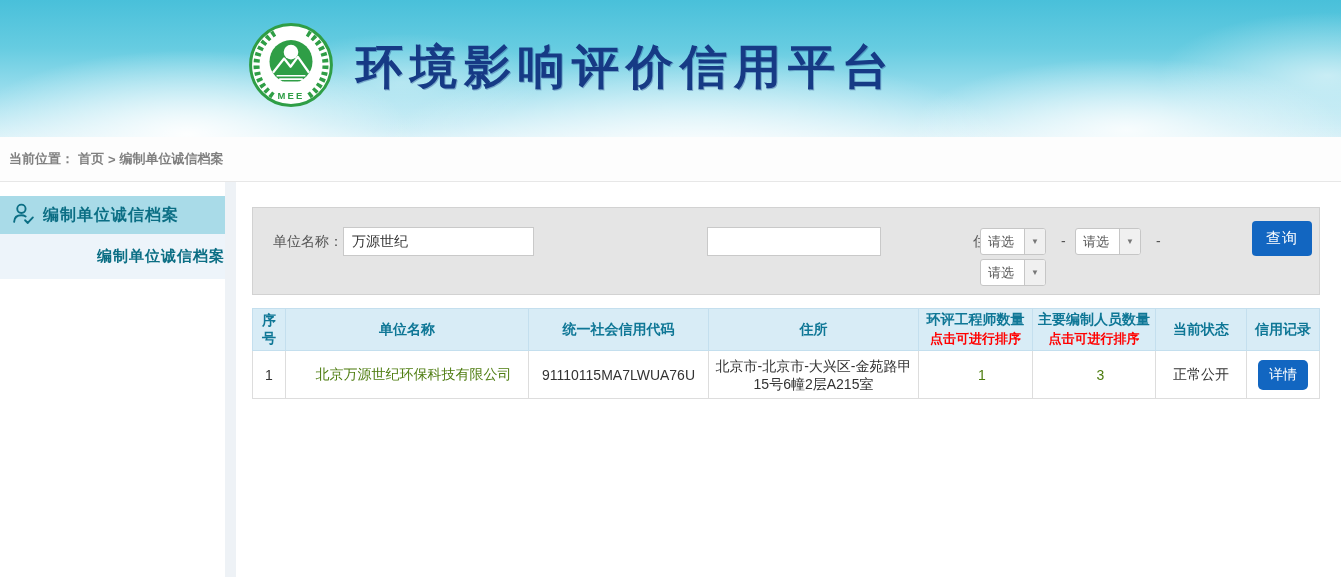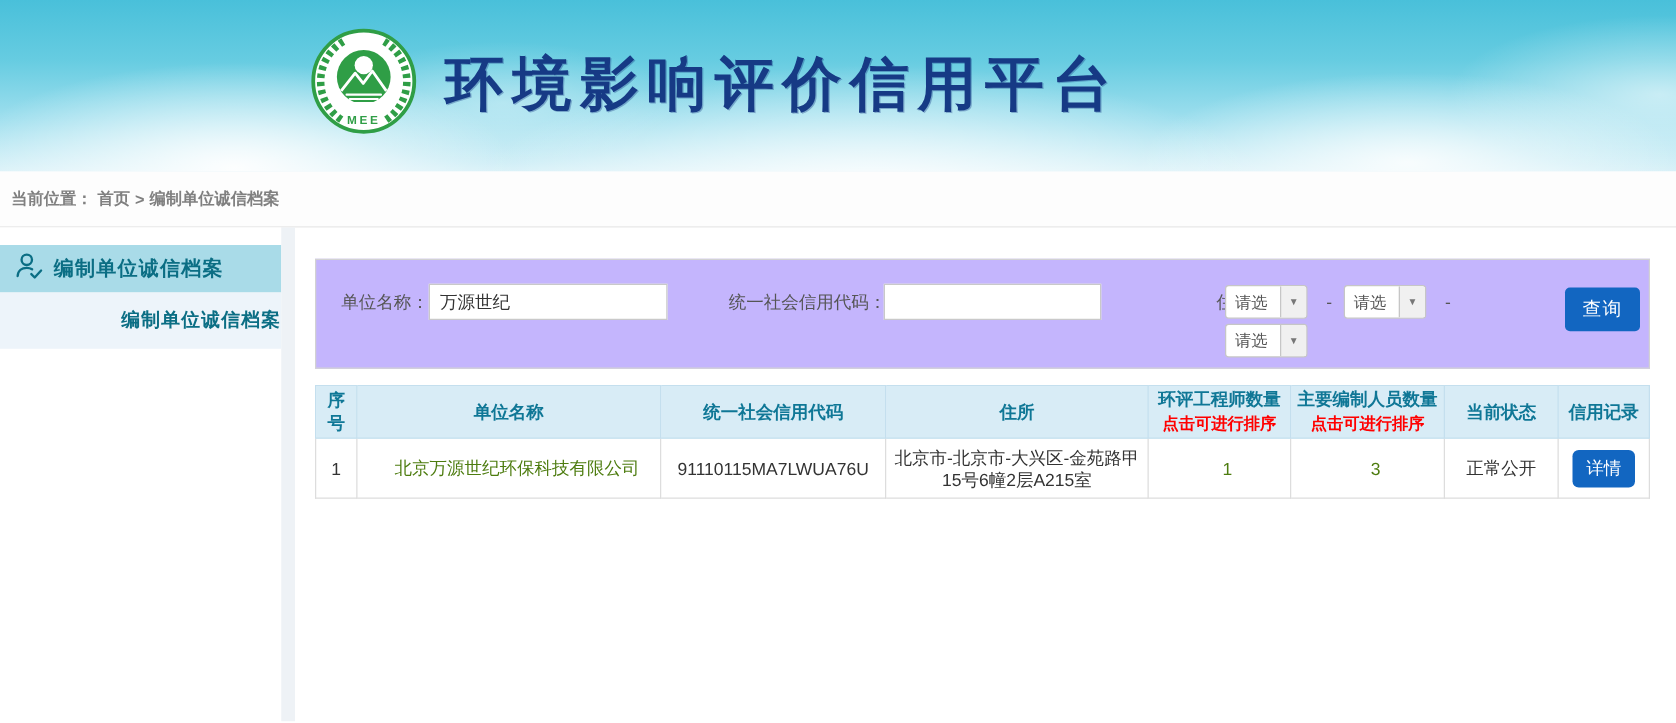--- a/index.html
+++ b/index.html
@@ -34,41 +34,41 @@
   .side-item1 { height:38px; background:#a9dbe8; display:flex; align-items:center;
     padding-left:11px; cursor:pointer; }
   .side-item1 .label { font-size:16px; font-weight:bold; color:#0b6e84; margin-left:7px; letter-spacing:1px; }
   .side-item2 { height:45px; background:#edf4fa; display:flex; align-items:center;
     padding-left:97px; cursor:pointer; }
   .side-item2 .label { font-size:15px; font-weight:bold; color:#0b6e84; letter-spacing:1px; }
   .v-divider { width:11px; background:#eef2f6; }
   .main { flex:1; padding:25px 21px 0 16px; }
 
   
-  .form-panel { position:relative; height:88px; border:1px solid #d2d2d2; background:#c4b5fd; }
+  .form-panel { position:relative; height:88px; border:1px solid #d2d2d2; background:#e5e5e5; }
   .f-label { position:absolute; font-size:14px; color:#555; line-height:28px; top:19px; }
   .lab-company { left:20px; }
   .lab-code { left:330px; }
   .lab-addr { left:681px;margin-left:39px; }
   .f-input { position:absolute; top:19px; height:29px; border:1px solid #c9c9c9;
     font-size:14px; color:#333; padding:0 8px; outline:none; font-family:inherit; }
   .inp-company { left:90px; width:191px; }
   .inp-code { left:454px; width:174px; }
   .sel { position:absolute; width:66px; height:27px; border:1px solid #c6c6c6;
     border-radius:3px; background:#fff; display:flex; cursor:pointer; overflow:hidden; }
   .sel-text { flex:1; font-size:13px; color:#555; line-height:25px; padding-left:7px; }
   .sel-arrow { width:21px; background:#f0f0f0; border-left:1px solid #c6c6c6;
     display:flex; align-items:center; justify-content:center; font-size:8px; color:#777; }
   .sel-a { left:727px; top:20px; }
   .sel-b { left:822px; top:20px; }
   .sel-c { left:727px; top:51px; }
   .dash { position:absolute; top:20px; font-size:14px; color:#555; line-height:27px; }
   .dash-1 { left:808px; }
   .dash-2 { left:903px; }
-  .btn-query { position:absolute; right:7px; top:22px; background:#1266c1; color:#fff;
+  .btn-query { position:absolute; right:7px; top:13px; background:#1266c1; color:#fff;
     border:none; border-radius:4px; font-size:15px; padding:8px 14px; cursor:pointer;
     font-family:Liberation Sans, sans-serif; letter-spacing:1px; }
 
   
   .grid { width:100%; border-collapse:collapse; margin-top:13px; table-layout:fixed; }
   .grid th { background:#d8ecf6; color:#0f7796; font-size:14px; font-weight:bold;
     border:1px solid #c4dfee; height:40px; padding:2px 3px; text-align:center; }
   .grid td { border:1px solid #ddd; font-size:14px; color:#333; height:48px;
     text-align:center; padding:2px 4px; background:#fff; }
   .sort-hint { color:#f00; font-size:13px; font-weight:bold; margin-top:1px; cursor:pointer; }
@@ -124,21 +124,20 @@
     </div>
   </div>
 
   <div class="v-divider"></div>
 
   <div class="main">
 
     <div class="form-panel">
       <span class="f-label lab-company">单位名称：</span>
       <input class="f-input inp-company" type="text" value="万源世纪" style="">
-      <span class="f-label lab-code">统一社会信用代码：</span>
       <input class="f-input inp-code" type="text" value="" style="">
       <span class="f-label lab-addr">住所：</span>
 
       <div class="sel sel-a">
         <span class="sel-text">请选择</span>
         <span class="sel-arrow">▼</span>
       </div>
       <span class="dash dash-1">-</span>
       <div class="sel sel-b">
         <span class="sel-text">请选择</span>

